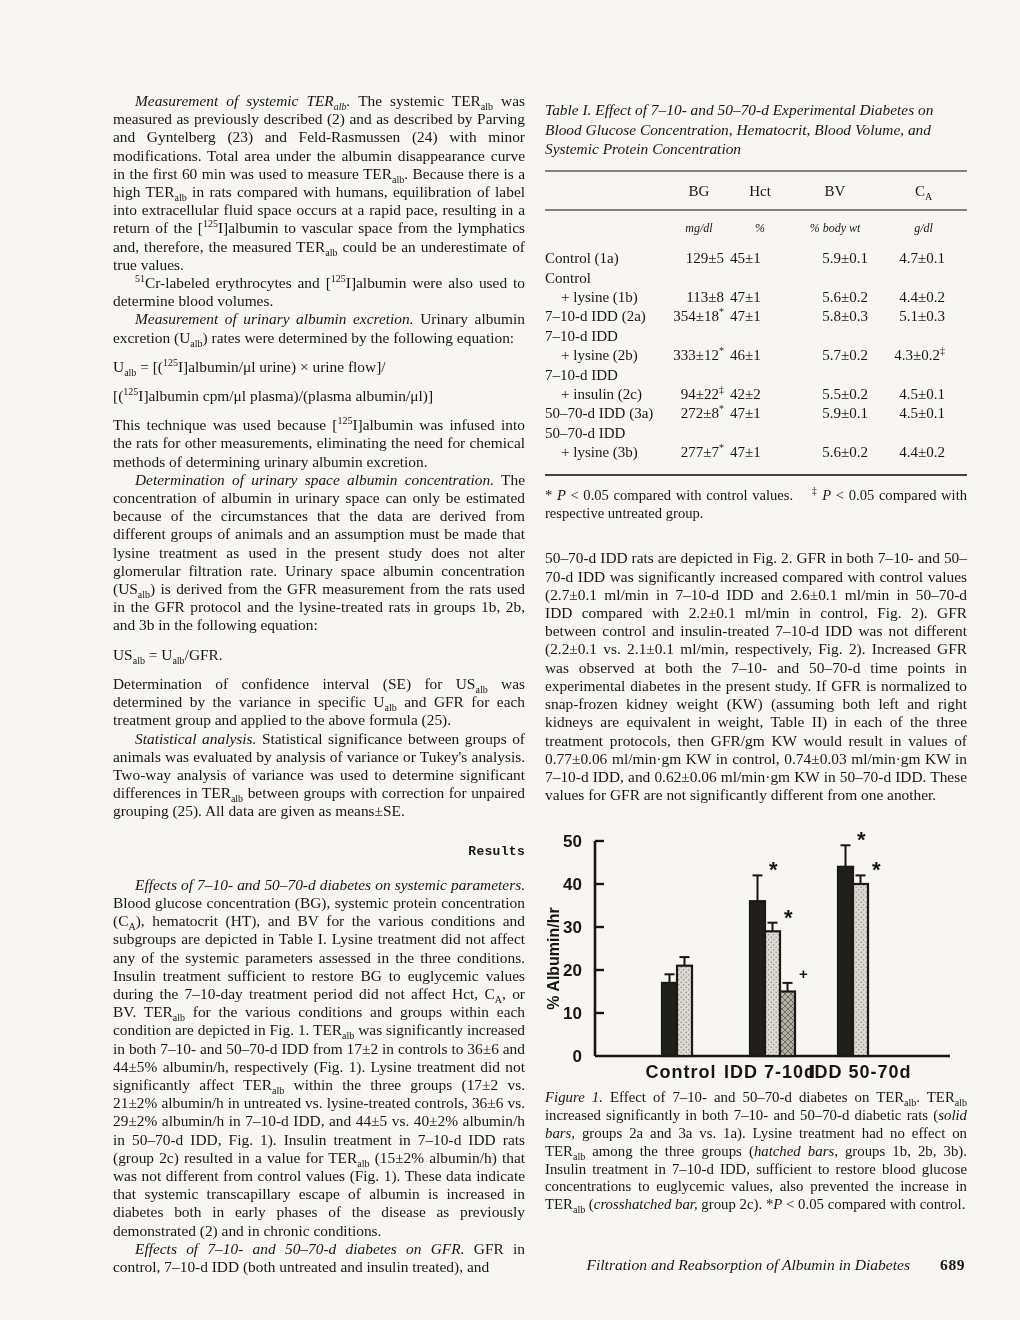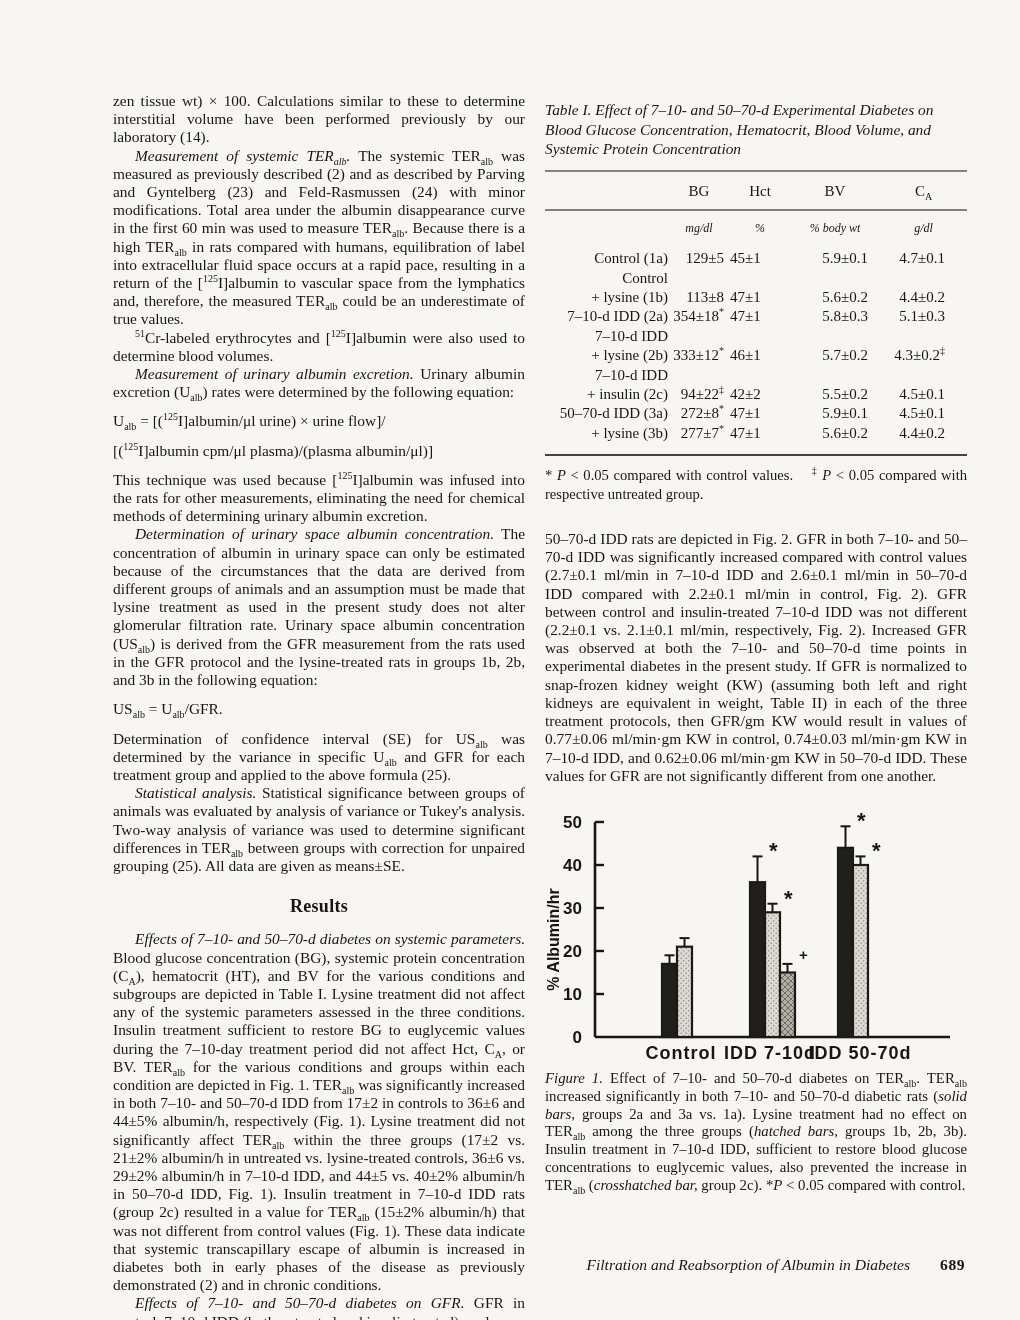--- a/index.html
+++ b/index.html
@@ -14,37 +14,37 @@
     font-size:15.4px;line-height:18.2px;text-align:justify;
   }
   #right-col{
     position:absolute;left:545px;top:100px;width:422px;
     font-size:15.4px;line-height:18.2px;
   }
   p.body-p{margin:0;}
   p.body-p.indent{text-indent:22px;}
   .equation{margin:11px 0;text-align:left;}
   h2.results-heading{
-    font-family:Liberation Serif, serif;font-size:18px;font-weight:bold;
-    margin:22px 0 15px 0;letter-spacing:.3px;text-align:center;
+    font-family:Liberation Mono, monospace;font-size:13px;font-weight:bold;
+    margin:22px 0 15px 0;letter-spacing:.3px;text-align:right;
   }
   sub{font-size:10px;line-height:0;}
   sup{font-size:10px;line-height:0;}
   
   .table-title{font-style:italic;line-height:19.6px;margin:0 0 11px 0;text-align:left;}
   table.tbl{width:100%;border-collapse:collapse;table-layout:fixed;font-size:15px;
     border-bottom:2.4px solid #46433d;}
   table.tbl th{font-weight:normal;}
   tr.cols th{border-top:2.6px solid #85827a;border-bottom:2.4px solid #85827a;
     padding:10px 0 9px 0;text-align:center;}
   tr.units td{font-style:italic;padding:8px 0 2px 0;text-align:center;font-size:12px;}
   tbody td{padding:0;line-height:19.4px;}
   tbody tr:first-child td{padding-top:10px;}
   tbody tr:last-child td{padding-bottom:11px;}
-  td.lbl{text-align:right;margin-left:17px;}
+  td.lbl{text-align:left;margin-left:17px;}
   td.lbl.ind{padding-left:16px;}
   td.c-bg{text-align:right;padding-right:6px;}
   td.c-hct{text-align:left;padding-right:6px;}
   td.c-bv{text-align:right;padding-right:12px;}
   td.c-ca{text-align:right;padding-right:22px;}
   th.c-bg,th.c-hct{padding-right:6px;}
   th.c-bv{padding-right:12px;}
   th.c-ca{padding-right:22px;}
   .tbl-footnote{margin-top:10px;font-size:14.6px;line-height:18.4px;text-align:justify;font-family:Liberation Serif, serif;}
   
@@ -56,21 +56,20 @@
   #footer{position:absolute;left:0;top:1256px;width:965px;text-align:right;font-size:15.6px;}
   .journal-line{font-style:italic;}
   .page-number{font-weight:bold;margin-left:30px;letter-spacing:.5px;}
 </style>
 </head>
 <body>
 
 <div class="page">
 
   <div id="left-col">
-      <p class="body-p">zen tissue wt) × 100. Calculations similar to these to determine interstitial volume have been performed previously by our laboratory (14).</p>
       <p class="body-p indent"><i>Measurement of systemic TER<sub>alb</sub>.</i> The systemic TER<sub>alb</sub> was measured as previously described (2) and as described by Parving and Gyntelberg (23) and Feld-Rasmussen (24) with minor modifications. Total area under the albumin disappearance curve in the first 60 min was used to measure TER<sub>alb</sub>. Because there is a high TER<sub>alb</sub> in rats compared with humans, equilibration of label into extracellular fluid space occurs at a rapid pace, resulting in a return of the [<sup>125</sup>I]albumin to vascular space from the lymphatics and, therefore, the measured TER<sub>alb</sub> could be an underestimate of true values.</p>
       <p class="body-p indent"><sup>51</sup>Cr-labeled erythrocytes and [<sup>125</sup>I]albumin were also used to determine blood volumes.</p>
       <p class="body-p indent"><i>Measurement of urinary albumin excretion.</i> Urinary albumin excretion (U<sub>alb</sub>) rates were determined by the following equation:</p>
       <div class="equation">U<sub>alb</sub> = [(<sup>125</sup>I]albumin/μl urine) × urine flow]/</div>
       <div class="equation">[(<sup>125</sup>I]albumin cpm/μl plasma)/(plasma albumin/μl)]</div>
       <p class="body-p">This technique was used because [<sup>125</sup>I]albumin was infused into the rats for other measurements, eliminating the need for chemical methods of determining urinary albumin excretion.</p>
       <p class="body-p indent"><i>Determination of urinary space albumin concentration.</i> The concentration of albumin in urinary space can only be estimated because of the circumstances that the data are derived from different groups of animals and an assumption must be made that lysine treatment as used in the present study does not alter glomerular filtration rate. Urinary space albumin concentration (US<sub>alb</sub>) is derived from the GFR measurement from the rats used in the GFR protocol and the lysine-treated rats in groups 1b, 2b, and 3b in the following equation:</p>
       <div class="equation">US<sub>alb</sub> = U<sub>alb</sub>/GFR.</div>
       <p class="body-p">Determination of confidence interval (SE) for US<sub>alb</sub> was determined by the variance in specific U<sub>alb</sub> and GFR for each treatment group and applied to the above formula (25).</p>
       <p class="body-p indent"><i>Statistical analysis.</i> Statistical significance between groups of animals was evaluated by analysis of variance or Tukey's analysis. Two-way analysis of variance was used to determine significant differences in TER<sub>alb</sub> between groups with correction for unpaired grouping (25). All data are given as means±SE.</p>
@@ -162,20 +161,27 @@
             <td class="c-hct">42±2</td>
             <td class="c-bv">5.5±0.2</td>
             <td class="c-ca">4.5±0.1</td>
           </tr>
           <tr>
             <td class="lbl">50–70-d IDD (3a)</td>
             <td class="c-bg">272±8<sup>*</sup></td>
             <td class="c-hct">47±1</td>
             <td class="c-bv">5.9±0.1</td>
             <td class="c-ca">4.5±0.1</td>
+          </tr>
+          <tr>
+            <td class="lbl">50–70-d IDD</td>
+            <td class="c-bg"></td>
+            <td class="c-hct"></td>
+            <td class="c-bv"></td>
+            <td class="c-ca"></td>
           </tr>
           <tr>
             <td class="lbl ind">+ lysine (3b)</td>
             <td class="c-bg">277±7<sup>*</sup></td>
             <td class="c-hct">47±1</td>
             <td class="c-bv">5.6±0.2</td>
             <td class="c-ca">4.4±0.2</td>
           </tr>
         </tbody>
     </table>

